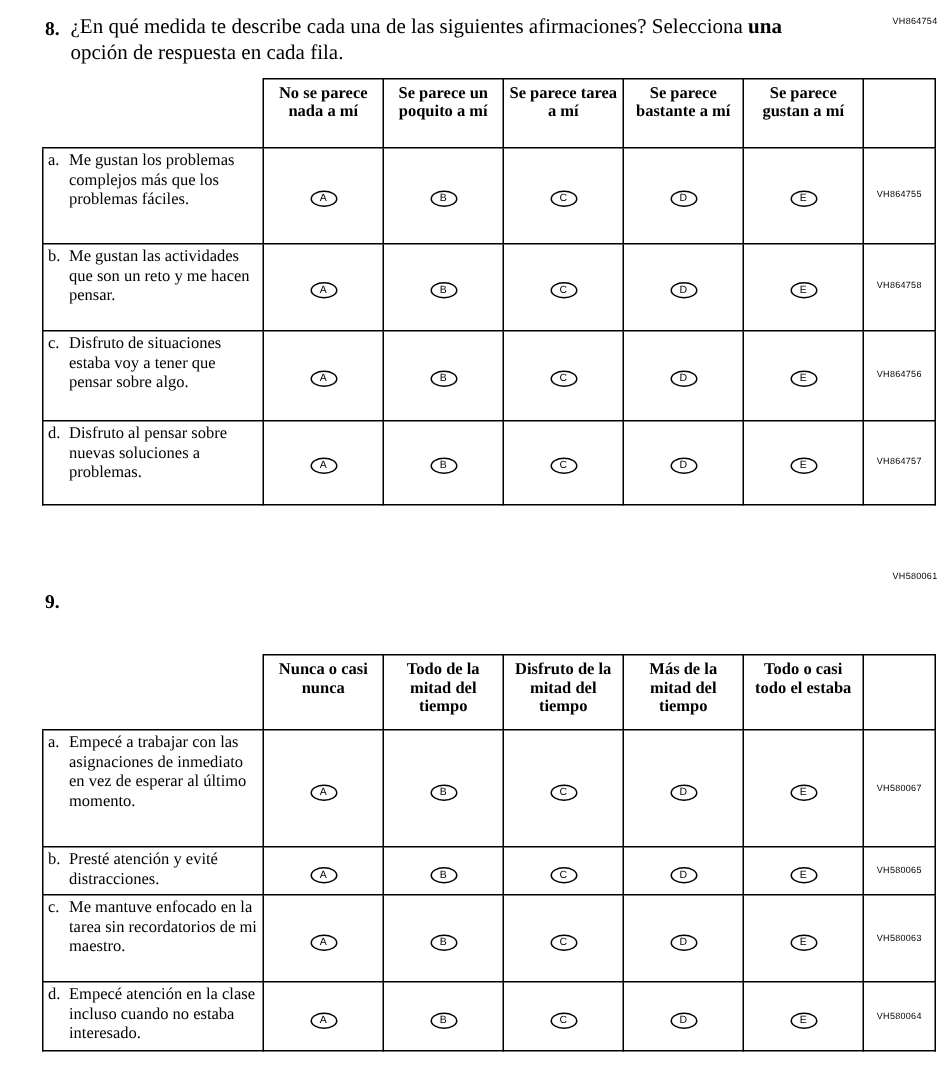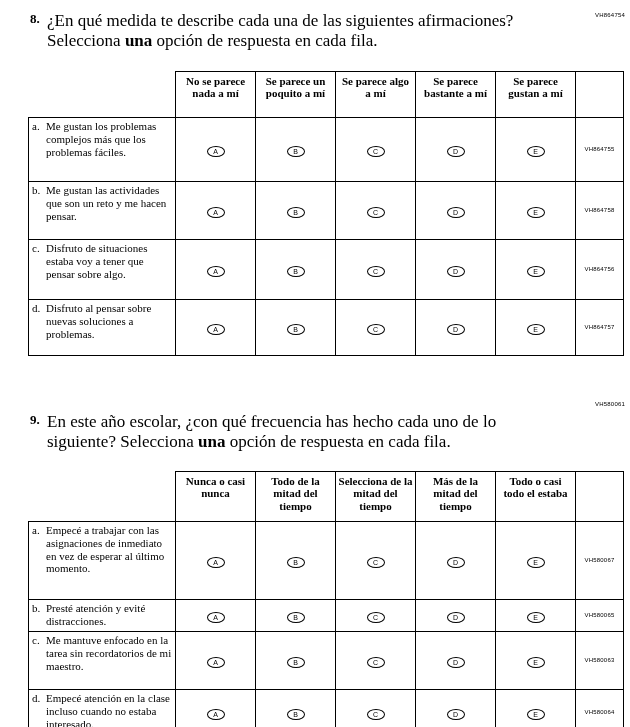--- a/index.html
+++ b/index.html
@@ -6,34 +6,34 @@
   html,body { background:#ffffff; }
   body {
     width:630px; height:727px; overflow:hidden;
     font-family:"Liberation Serif", serif; color:#000;
   }
   .page { position:relative; width:630px; height:727px; padding-top:11px; }
 
   
   .q-head { position:relative; display:flex; align-items:flex-start; padding-left:30px; }
   .q-num  { font-weight:bold; font-size:13px; width:17px; flex:none; line-height:1.2; }
-  .q-text { font-size:17px; line-height:1.2; max-width:505px; }
+  .q-text { font-size:14px; line-height:1.2; max-width:505px; }
   .q-code {
     position:absolute; right:5px; top:1px;
     font-family:"Liberation Sans", sans-serif; font-size:6px; letter-spacing:0.2px;
   }
   .q9 { margin-top:56px; position:relative; }
   .q9 .q-code { top:-11px; }
 
   
   table.resp-table {
     border-collapse:collapse; table-layout:fixed;
-    margin-left:28px; margin-top:19px;
-  }
-  .q9 table.resp-table { margin-top:18px; }
+    margin-left:28px; margin-top:7px;
+  }
+  .q9 table.resp-table { margin-top:28px; }
   .col-stmt { width:147px; }
   .col-opt  { width:80px; }
   .col-code { width:48px; }
   th, td { border:1px solid #000; }
   th {
     font-size:11px; font-weight:bold; text-align:center; vertical-align:top;
     padding:3px 2px; line-height:1.15;
   }
   th.blank { border-top:none; border-left:none; background:#fff; }
   td.stmt { vertical-align:top; padding:2px 3px 2px 3px; font-size:11px; line-height:1.18; }
@@ -74,21 +74,21 @@
           <col class="col-opt">
           <col class="col-opt">
           <col class="col-opt">
           <col class="col-code">
       </colgroup>
       <tbody>
           <tr class="h46">
         <th class="blank"></th>
         <th>No se parece nada a mí</th>
         <th>Se parece un poquito a mí</th>
-        <th>Se parece algo a mí</th>
+        <th>Se parece tarea a mí</th>
         <th>Se parece bastante a mí</th>
         <th>Se parece gustan a mí</th>
         <th></th>
       </tr>
 
       <tr class="h64">
         <td class="stmt">
           <div class="stmt-inner">
             <span class="stmt-letter">a.</span>
             <span class="stmt-text">Me gustan los problemas complejos más que los problemas fáciles.</span>
@@ -146,40 +146,39 @@
         <td class="opt"><span class="bubble">E</span></td>
         <td class="code">VH864757</td>
       </tr>
     </tbody>
       </table>
   </div>
 
   <div class="question q9">
     <div class="q-head">
       <span class="q-num">9.</span>
-      <div class="q-text"><span>En este año escolar, ¿con qué frecuencia has hecho cada uno de lo siguiente? Selecciona </span><b>una</b><span> opción de respuesta en cada fila.</span></div>
       <span class="q-code">VH580061</span>
     </div>
 
     <table class="resp-table">
       <colgroup>
         <col class="col-stmt">
           <col class="col-opt">
           <col class="col-opt">
           <col class="col-opt">
           <col class="col-opt">
           <col class="col-opt">
           <col class="col-code">
       </colgroup>
       <tbody>
           <tr class="h50">
         <th class="blank"></th>
         <th>Nunca o casi nunca</th>
         <th>Todo de la mitad del tiempo</th>
-        <th>Selecciona de la mitad del tiempo</th>
+        <th>Disfruto de la mitad del tiempo</th>
         <th>Más de la mitad del tiempo</th>
         <th>Todo o casi todo el estaba</th>
         <th></th>
       </tr>
 
       <tr class="h78">
         <td class="stmt">
           <div class="stmt-inner">
             <span class="stmt-letter">a.</span>
             <span class="stmt-text">Empecé a trabajar con las asignaciones de inmediato en vez de esperar al último momento.</span>

